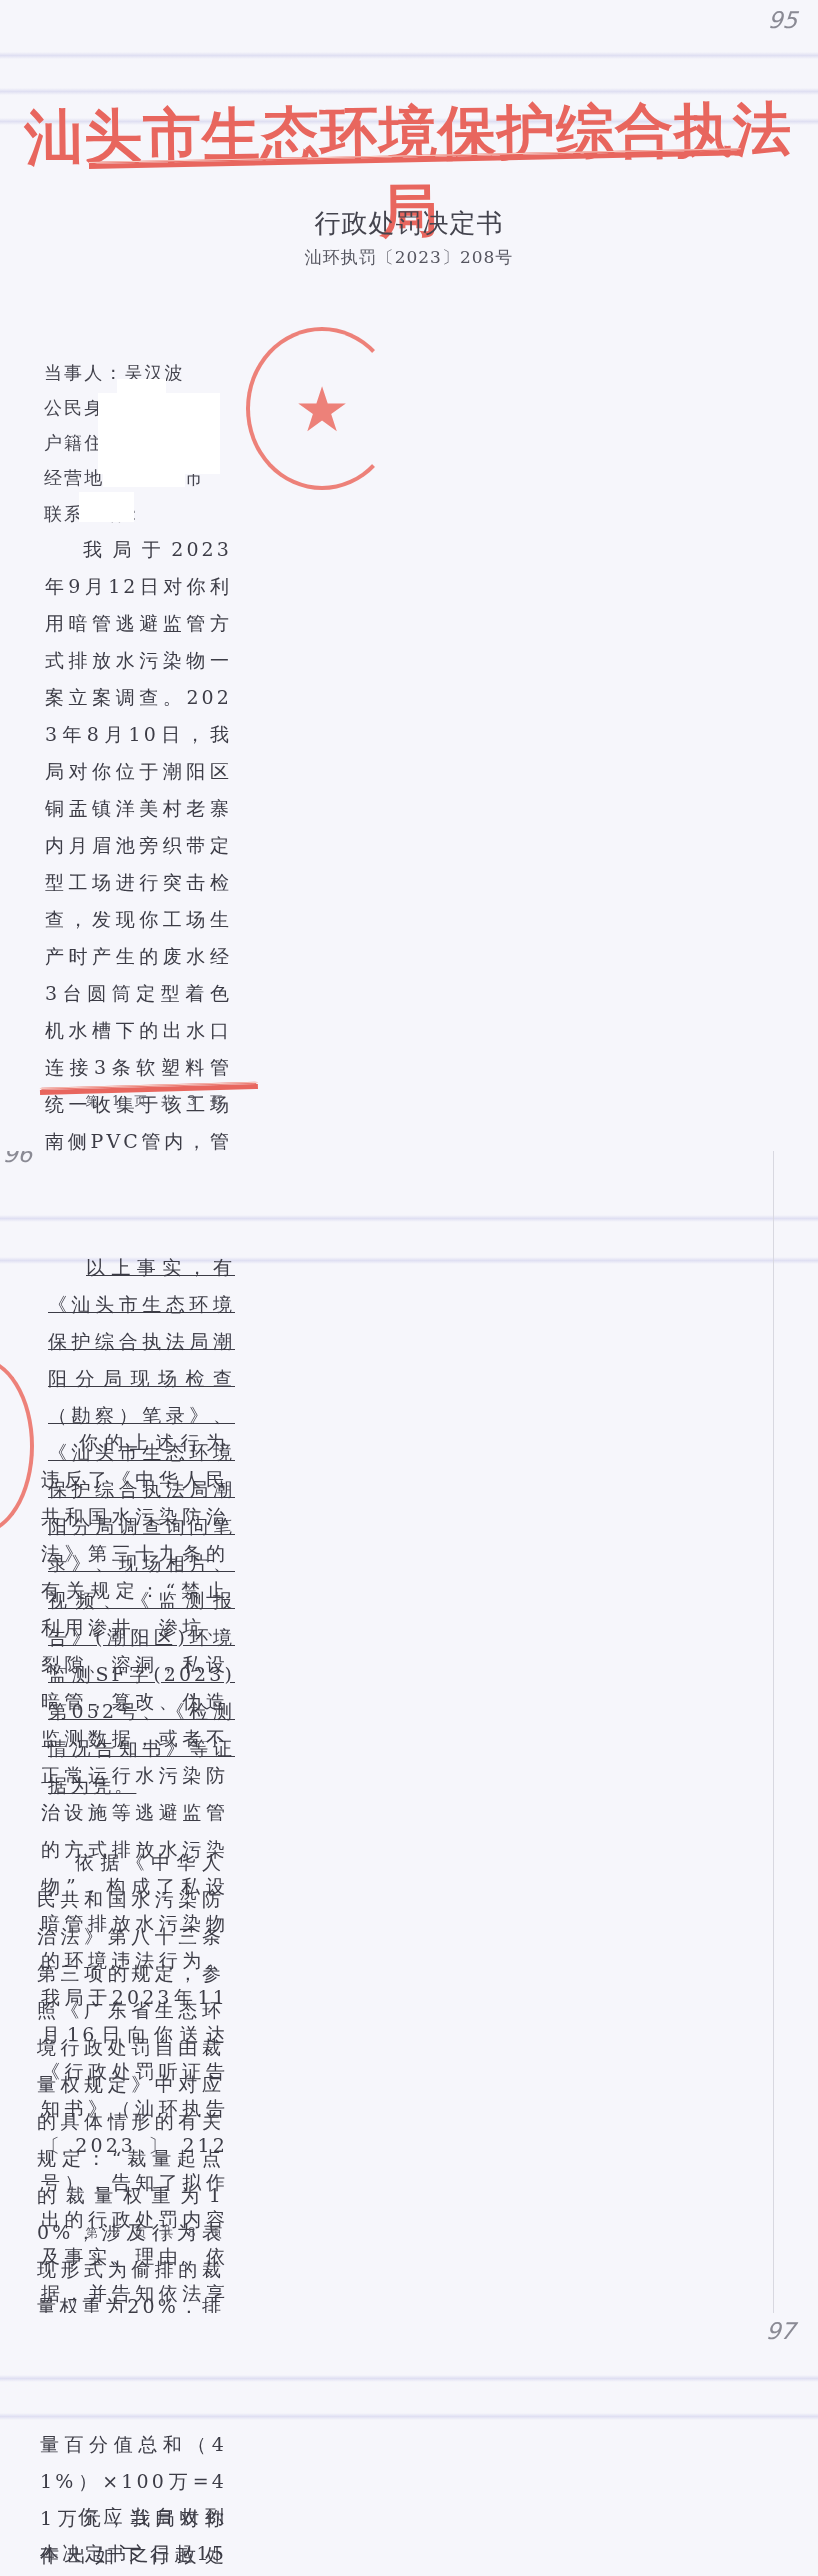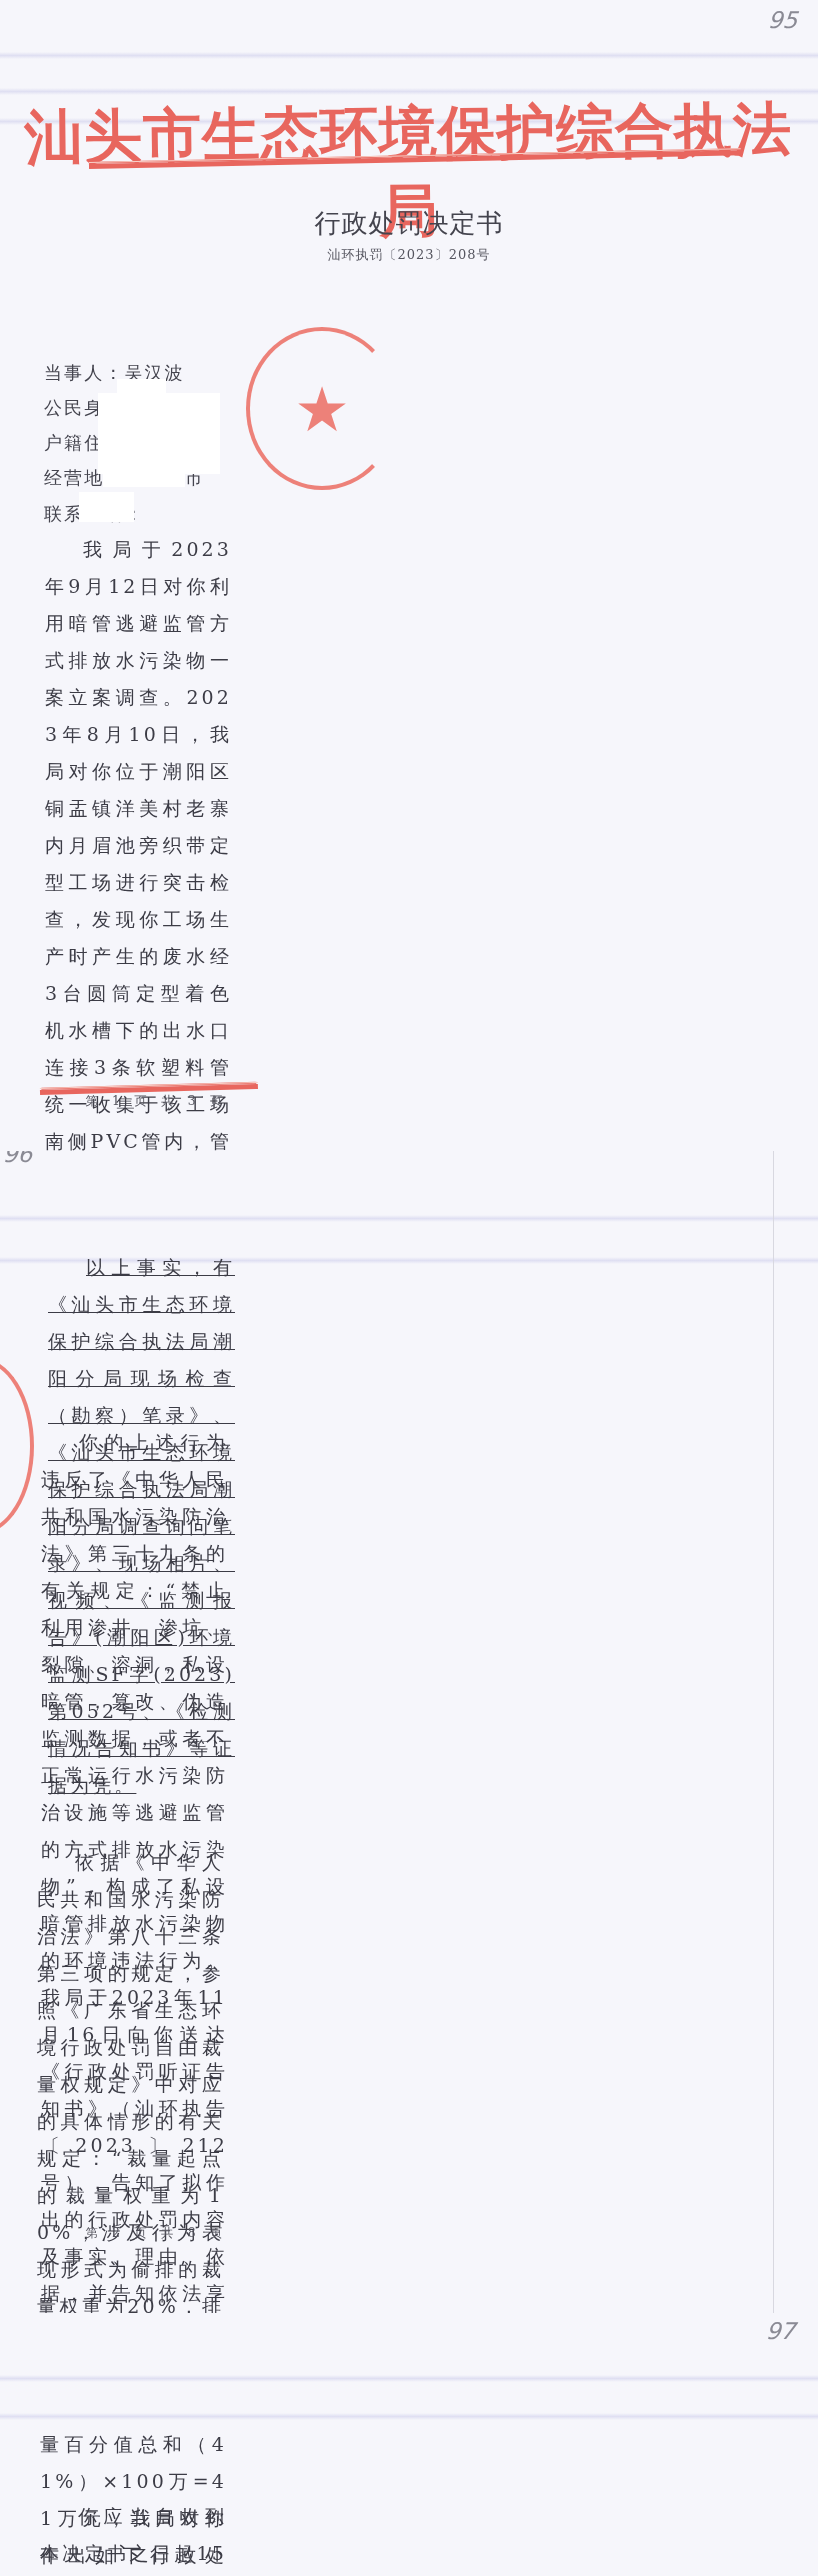--- a/index.html
+++ b/index.html
@@ -52,21 +52,21 @@
   }
   .red-rule::after {
     content: ""; position: absolute; left: 0; right: 0; top: -2.1px; height: 1px; background: #f8d0c8;
   }
   .doc-title {
     position: absolute; left: 0; width: 818px; text-align: center;
     top: 206px; font-size: 26px; color: #44444e; letter-spacing: 1px;
   }
   .doc-number {
     position: absolute; left: 0; width: 818px; text-align: center;
-    top: 246px; font-size: 13px; color: #55555f; letter-spacing: 1px;
+    top: 246px; font-size: 17px; color: #55555f; letter-spacing: 1px;
   }
   .field-line {
     position: absolute; left: 44px; font-size: 18px; letter-spacing: 2.1px; color: #44444e;
   }
   .redact {
     position: absolute; background: #ffffff;
   }
   .para { position: absolute; font-size: 19px; line-height: 37px; letter-spacing: 3.1px; color: #3c3c46; text-align: justify; word-break: break-all; }
   .page-footer {
     position: absolute; left: 0; width: 818px; text-align: center;

